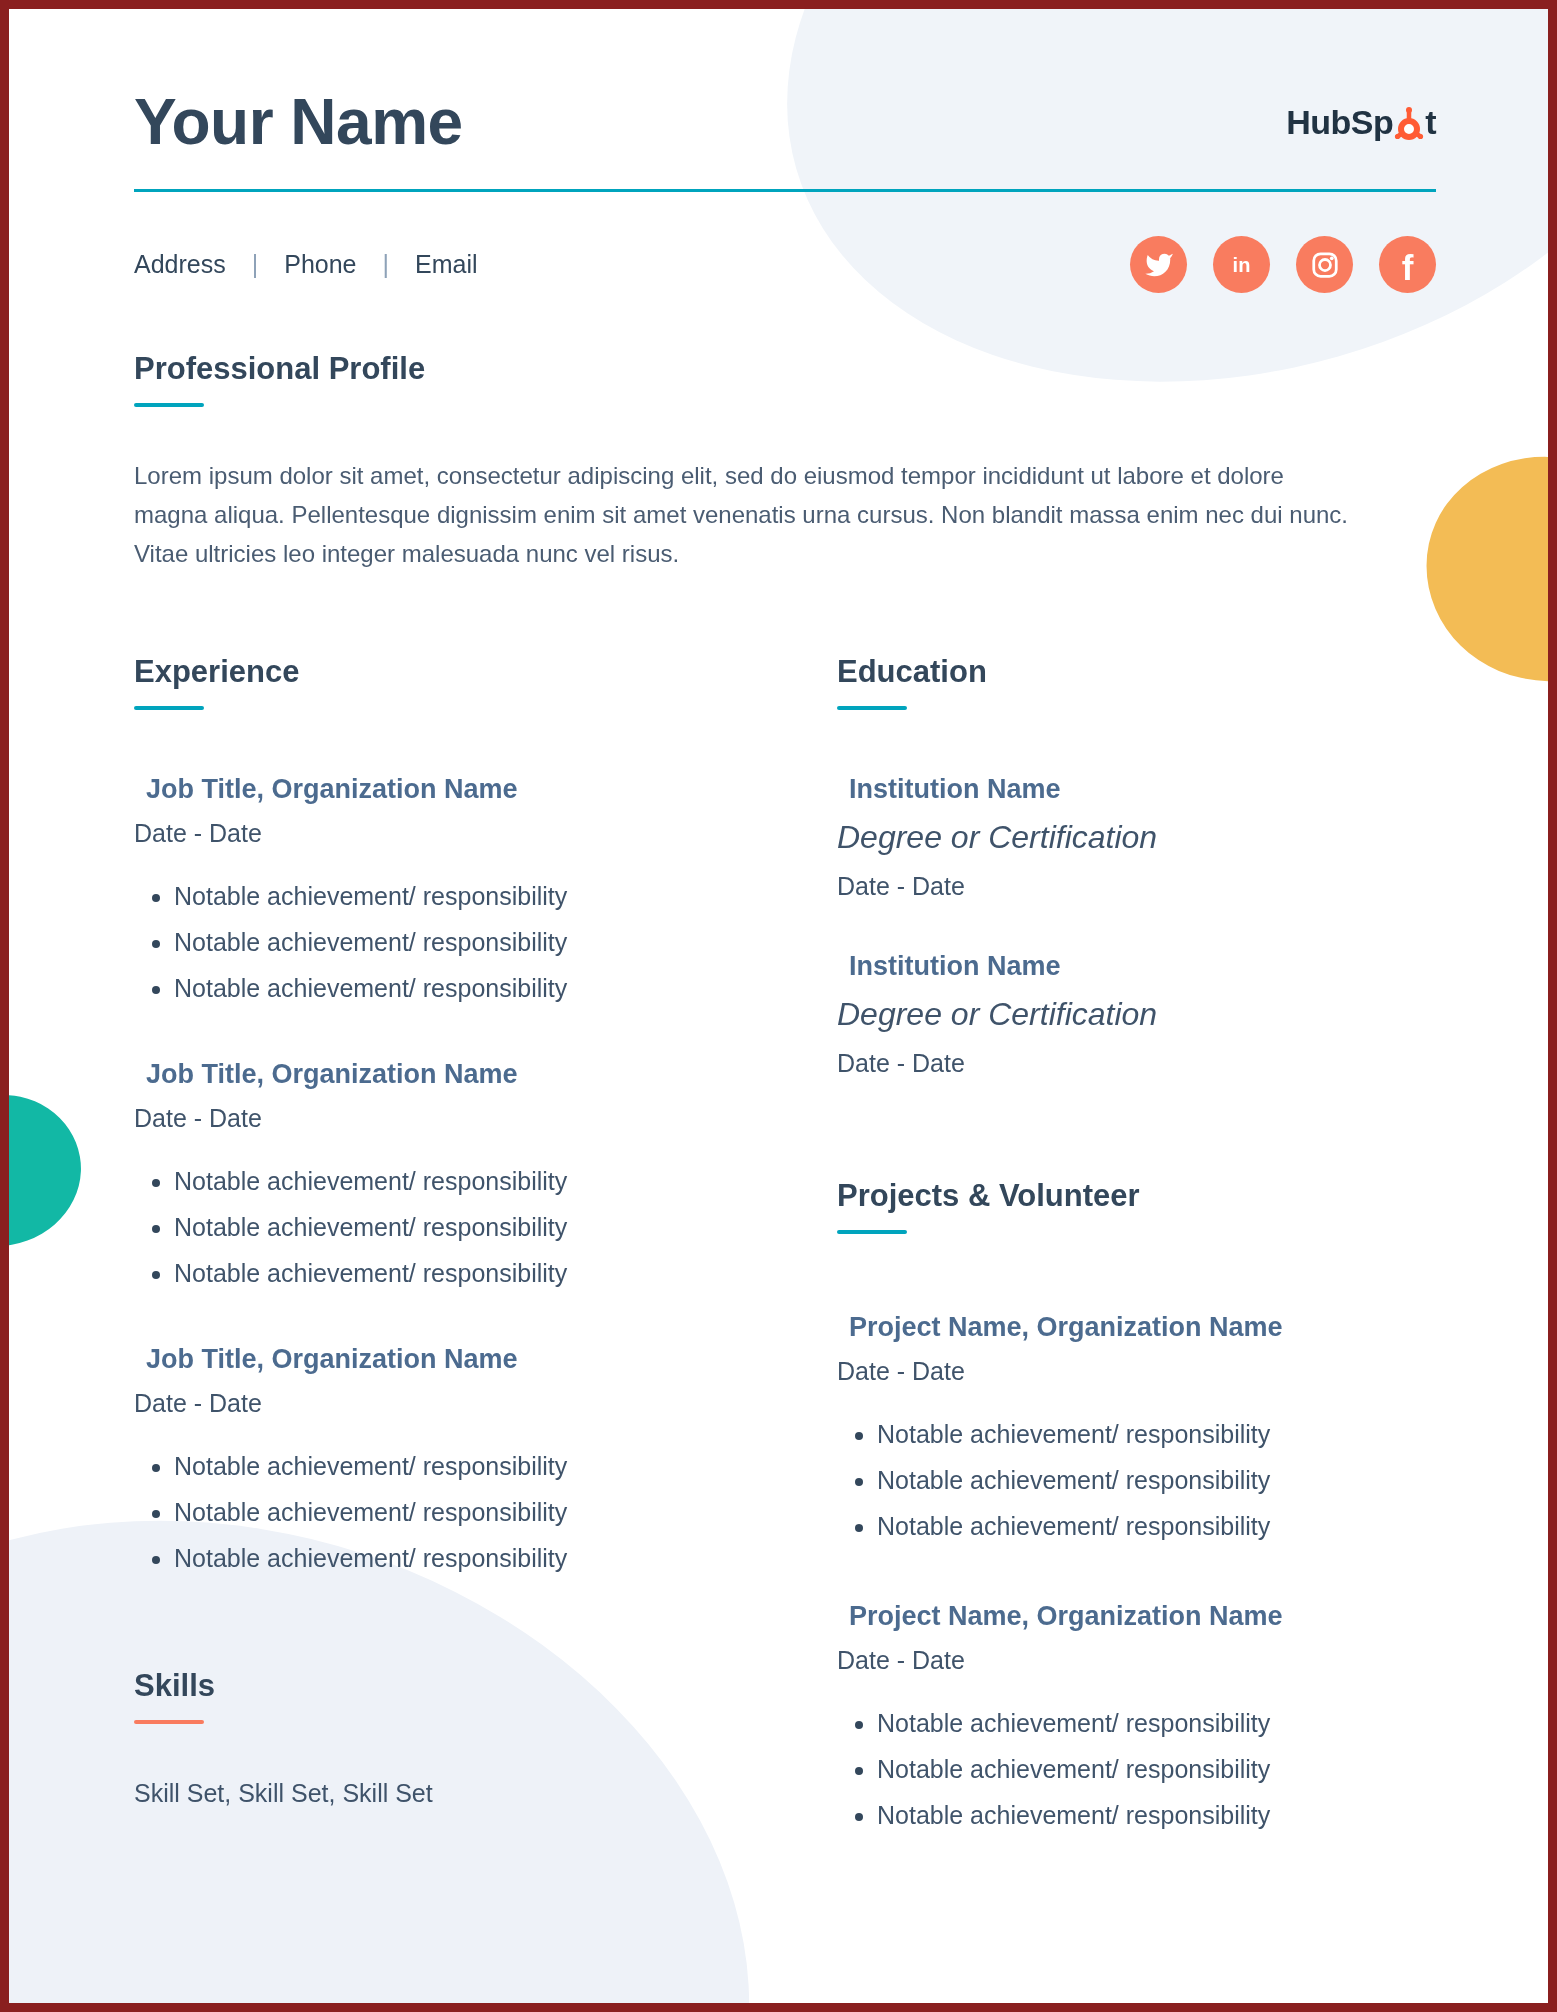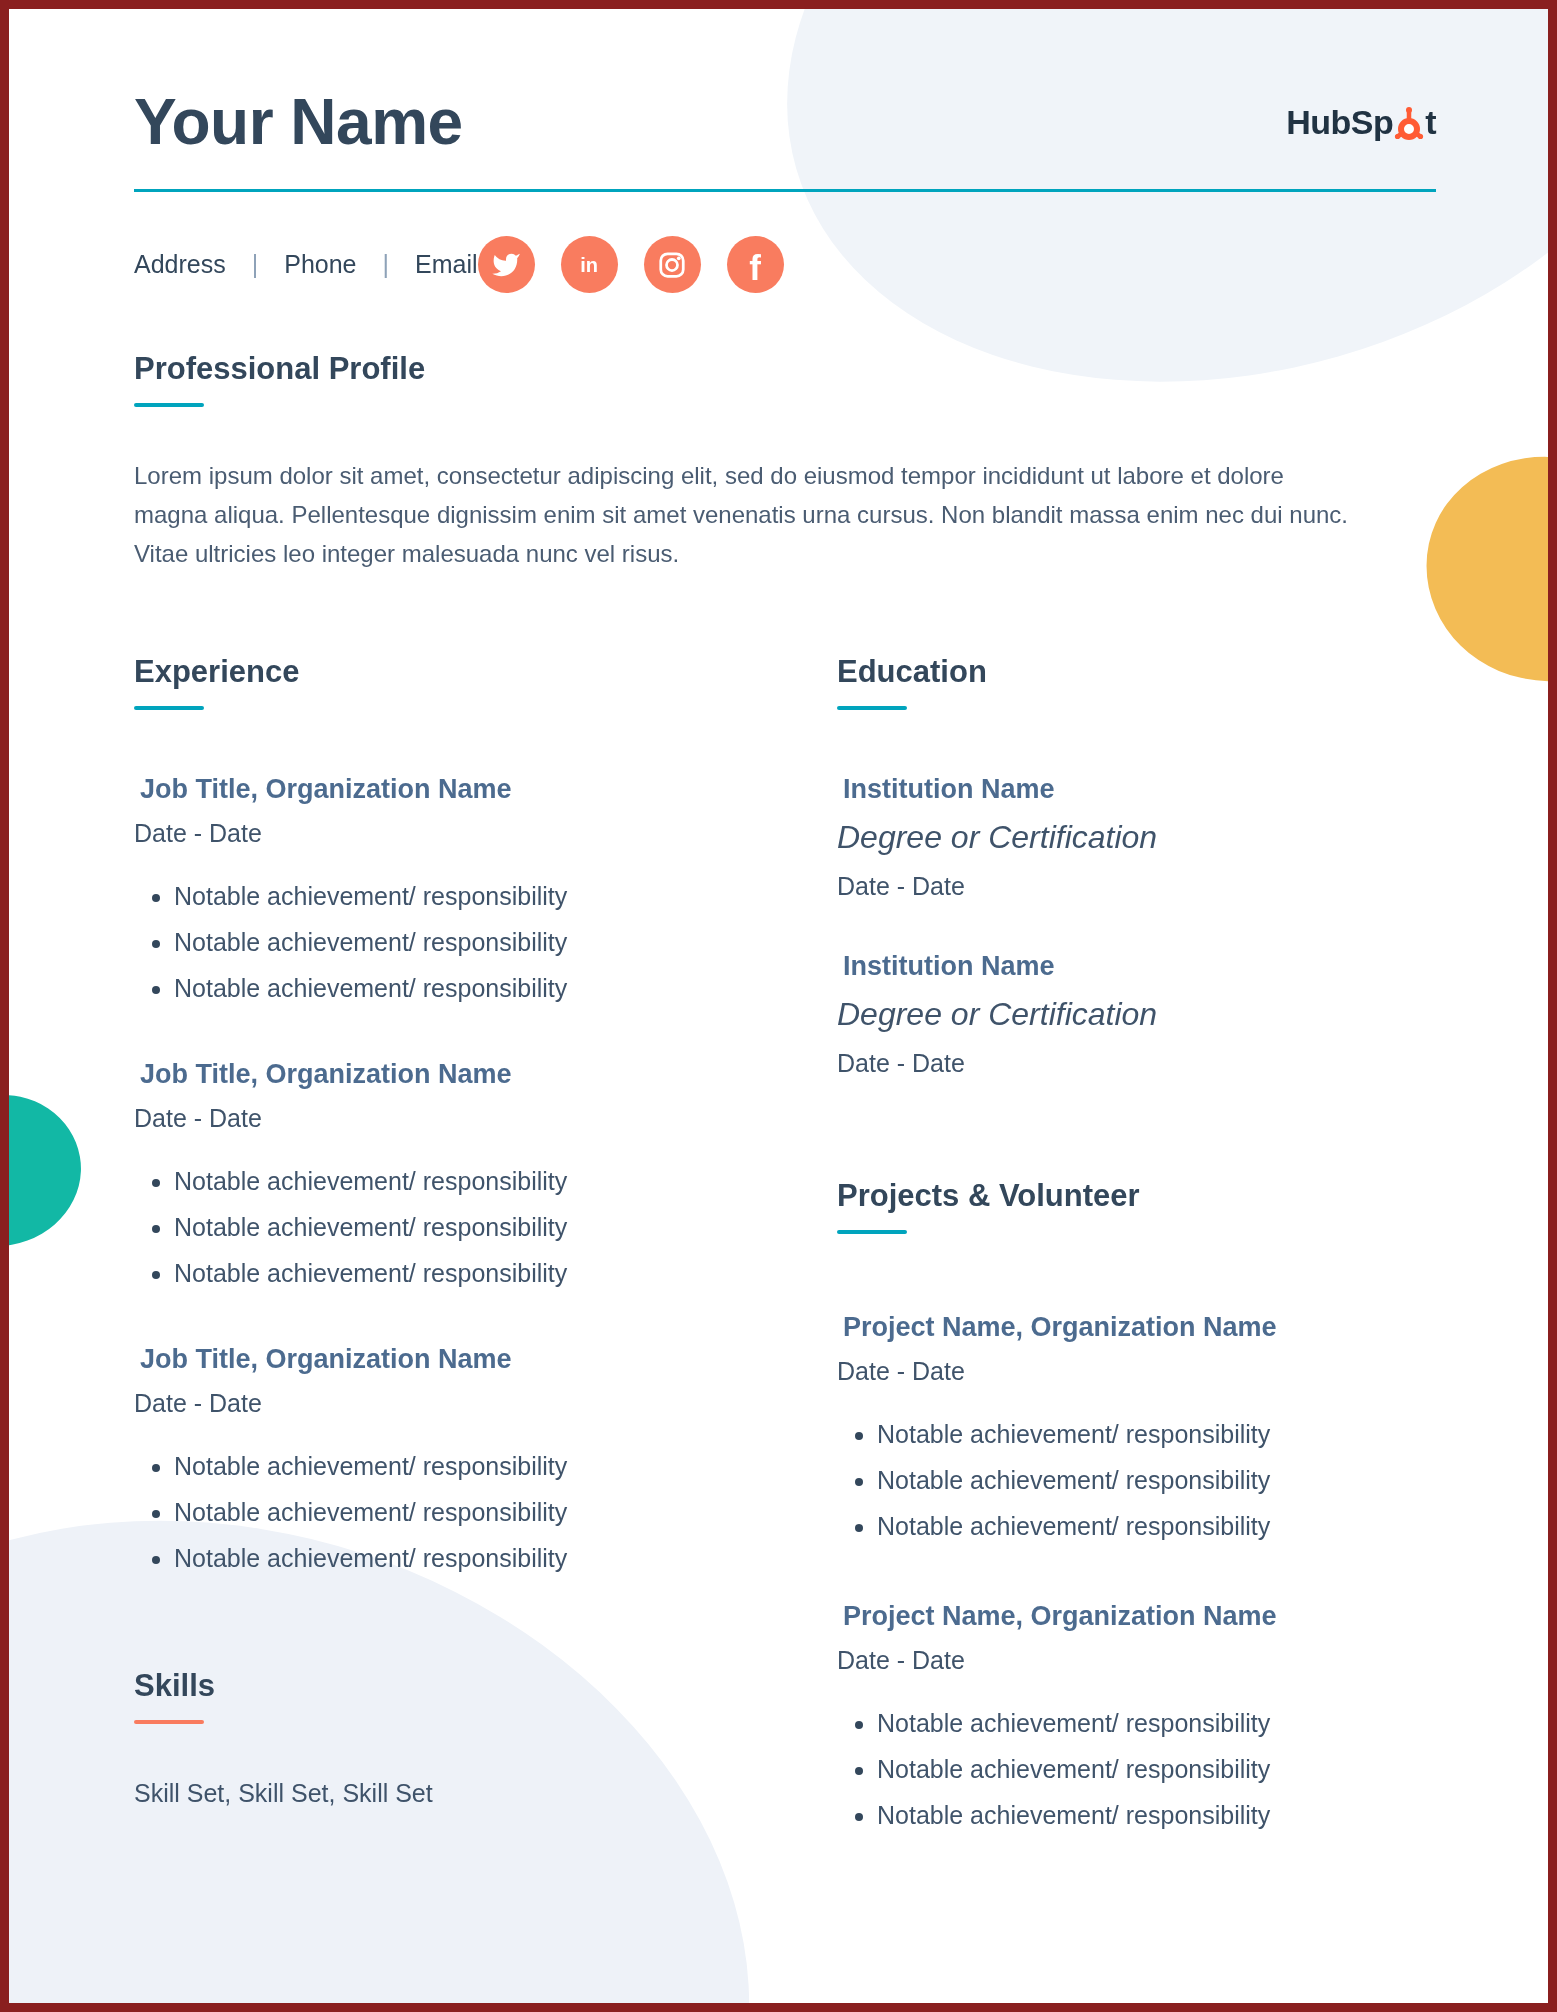--- a/index.html
+++ b/index.html
@@ -39,21 +39,21 @@
 
   
   .header-row { display: flex; justify-content: space-between; align-items: center; }
   h1.name { margin: 0; font-size: 64px; font-weight: 800; letter-spacing: -0.5px; color: #33475b; }
   .logo { display: flex; align-items: flex-end; font-size: 34px; font-weight: 800; color: #213343; letter-spacing: -0.5px; }
   .logo svg { margin: 0 1px 2px 1px; }
 
   .rule { height: 3px; background: #00a4bd; margin-top: 30px; }
 
   
-  .contact-row { display: flex; justify-content: flex-start; align-items: center; margin-top: 44px; }
+  .contact-row { display: flex; justify-content: space-between; align-items: center; margin-top: 44px; }
   .contact { display: flex; align-items: center; gap: 26px; font-size: 25px; color: #33475b; }
   .sep { color: #8ea2b8; }
 
   .social { display: flex; gap: 26px; }
   .sicon {
     width: 57px; height: 57px; border-radius: 50%; background: #f97c5f;
     display: flex; align-items: center; justify-content: center; cursor: pointer;
   }
   .sicon-text { color: #fff; font-weight: 700; font-size: 20px; line-height: 1; }
   .sicon-text.fb { font-size: 35px; transform: translateY(3px); }
@@ -62,21 +62,21 @@
   .sec-h { font-size: 31px; font-weight: 700; color: #33475b; margin: 0; }
   .underline { width: 70px; height: 4px; background: #00a4bd; margin-top: 16px; border-radius: 2px; }
   .underline.coral { background: #f97c5f; }
 
   .profile { margin-top: 58px; }
   .para { margin-top: 50px; font-size: 24px; line-height: 1.62; color: #4a5c72; max-width: 1225px; }
 
   
   .columns { display: grid; grid-template-columns: 585px 1fr; column-gap: 118px; margin-top: 80px; }
 
-  .entry-title { font-size: 27px; font-weight: 700; color: #4c6b8f; margin: 6px; }
+  .entry-title { font-size: 27px; font-weight: 700; color: #4c6b8f; margin: 12px; }
   .dates { margin-top: 14px; font-size: 25px; color: #3f536a; }
   ul.bullets { margin: 34px 0 0 0; padding-left: 40px; }
   ul.bullets li { font-size: 25px; color: #3f536a; margin-bottom: 17px; }
   ul.bullets li::marker { color: #33475b; }
 
   .job { margin-top: 64px; }
   .job + .job { margin-top: 56px; }
 
   .skills { margin-top: 95px; }
   .skill-set { margin-top: 55px; font-size: 25px; color: #3f536a; }

